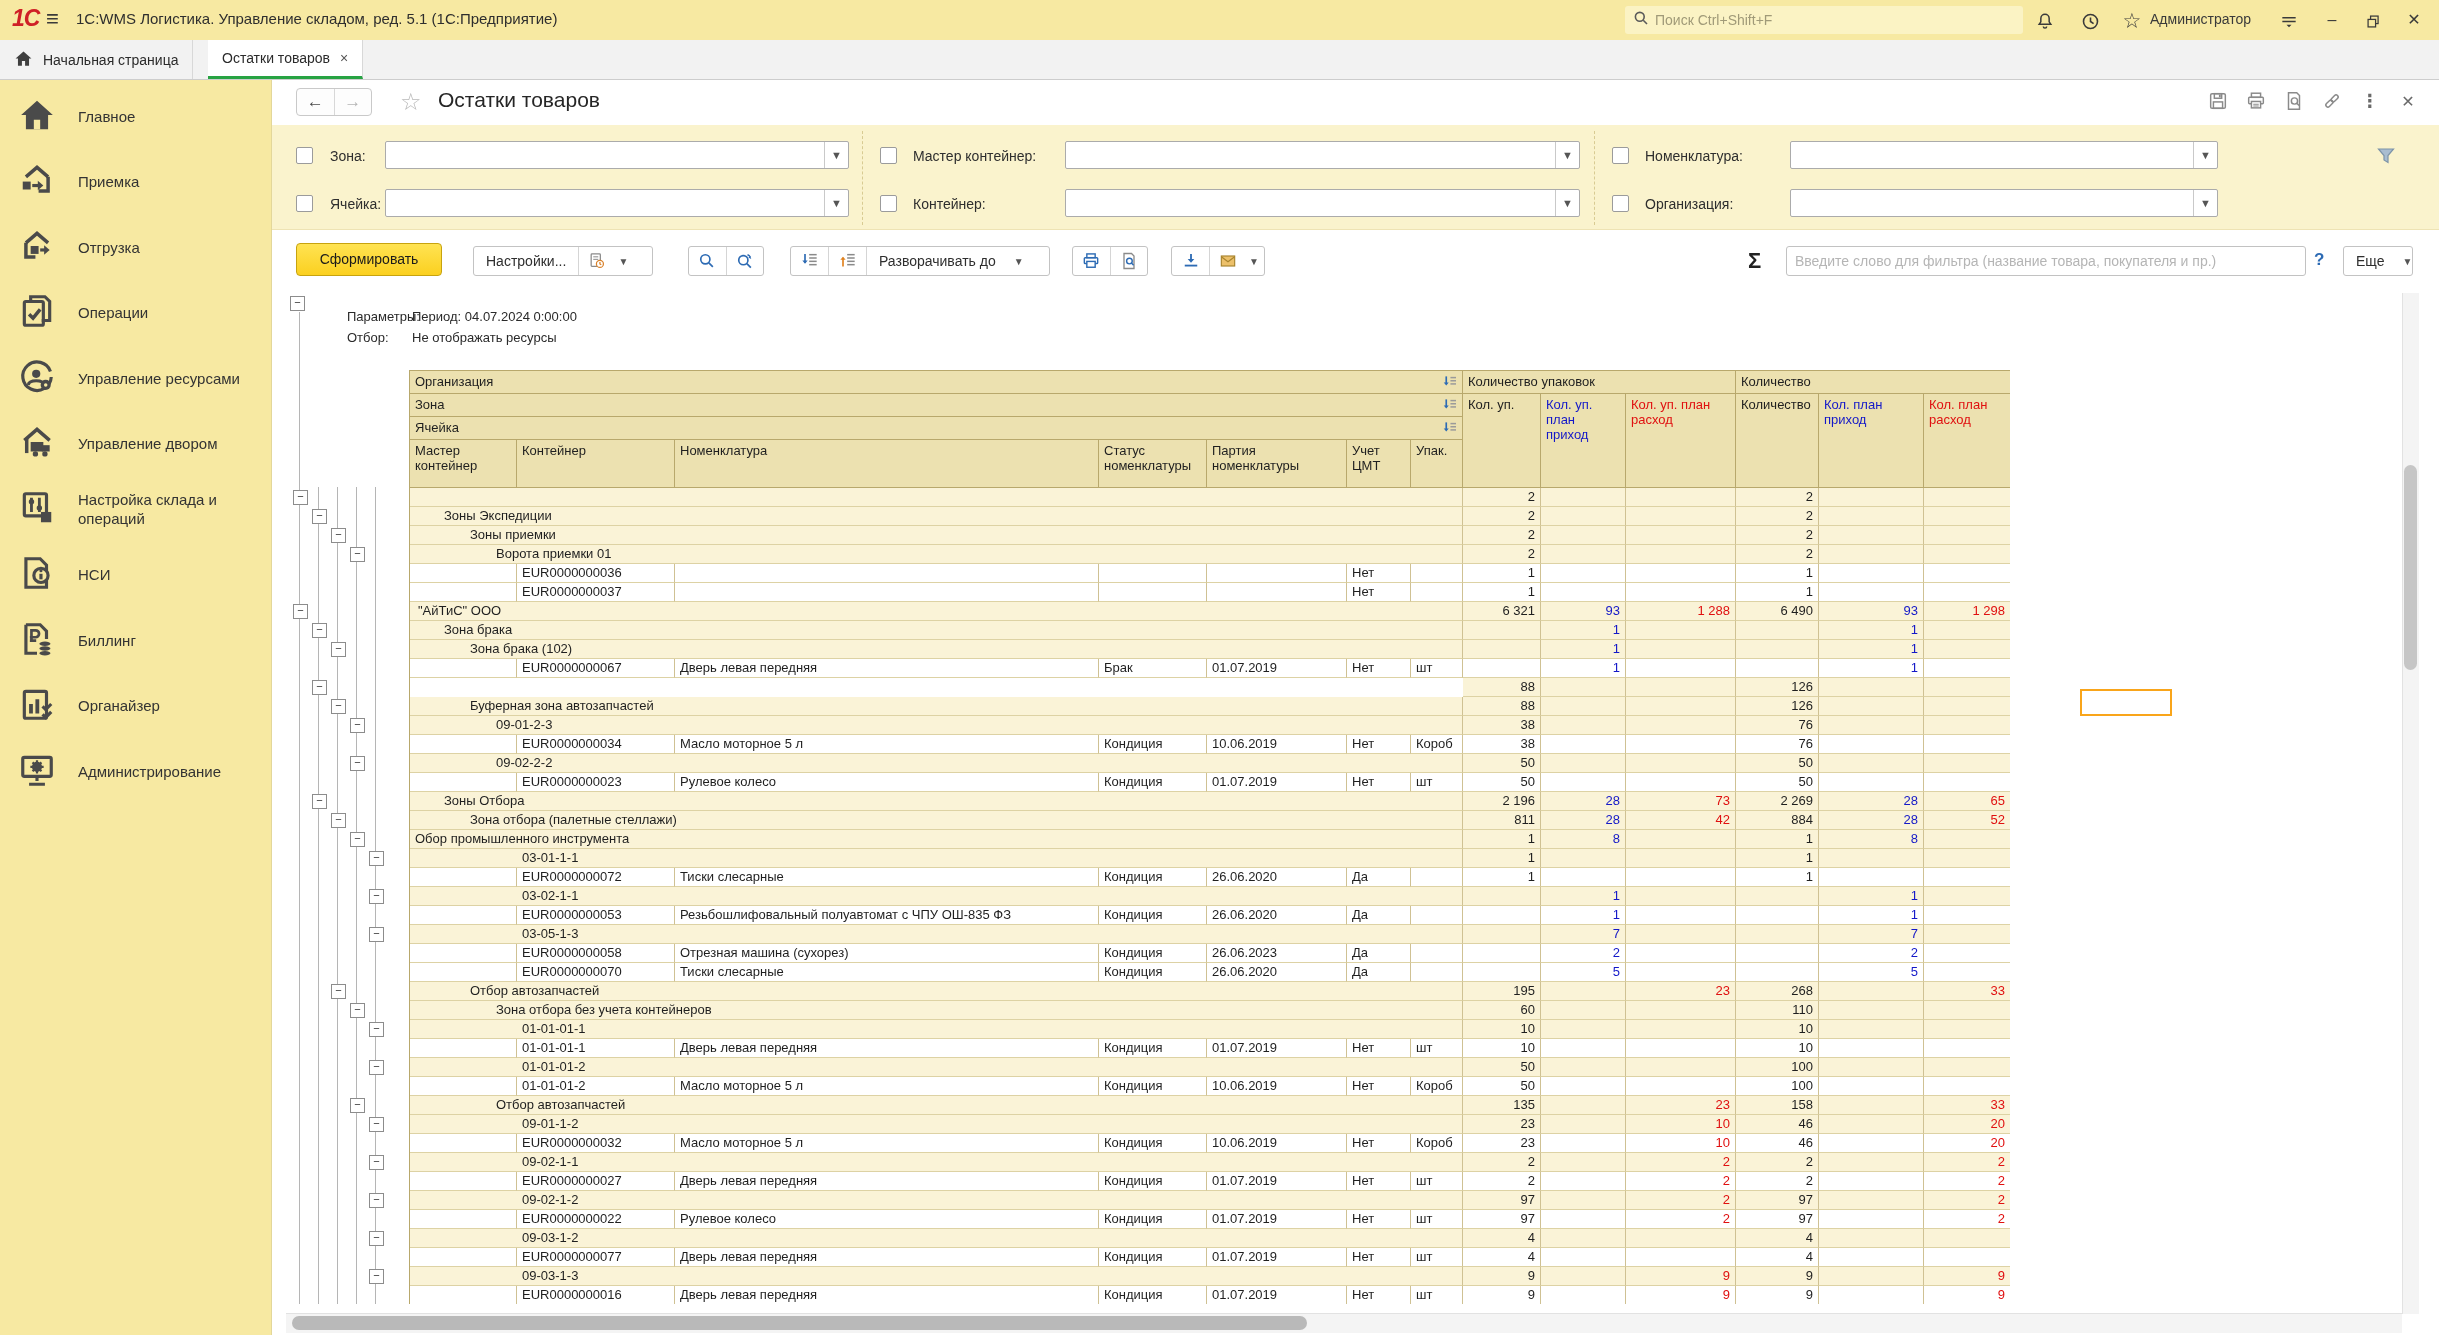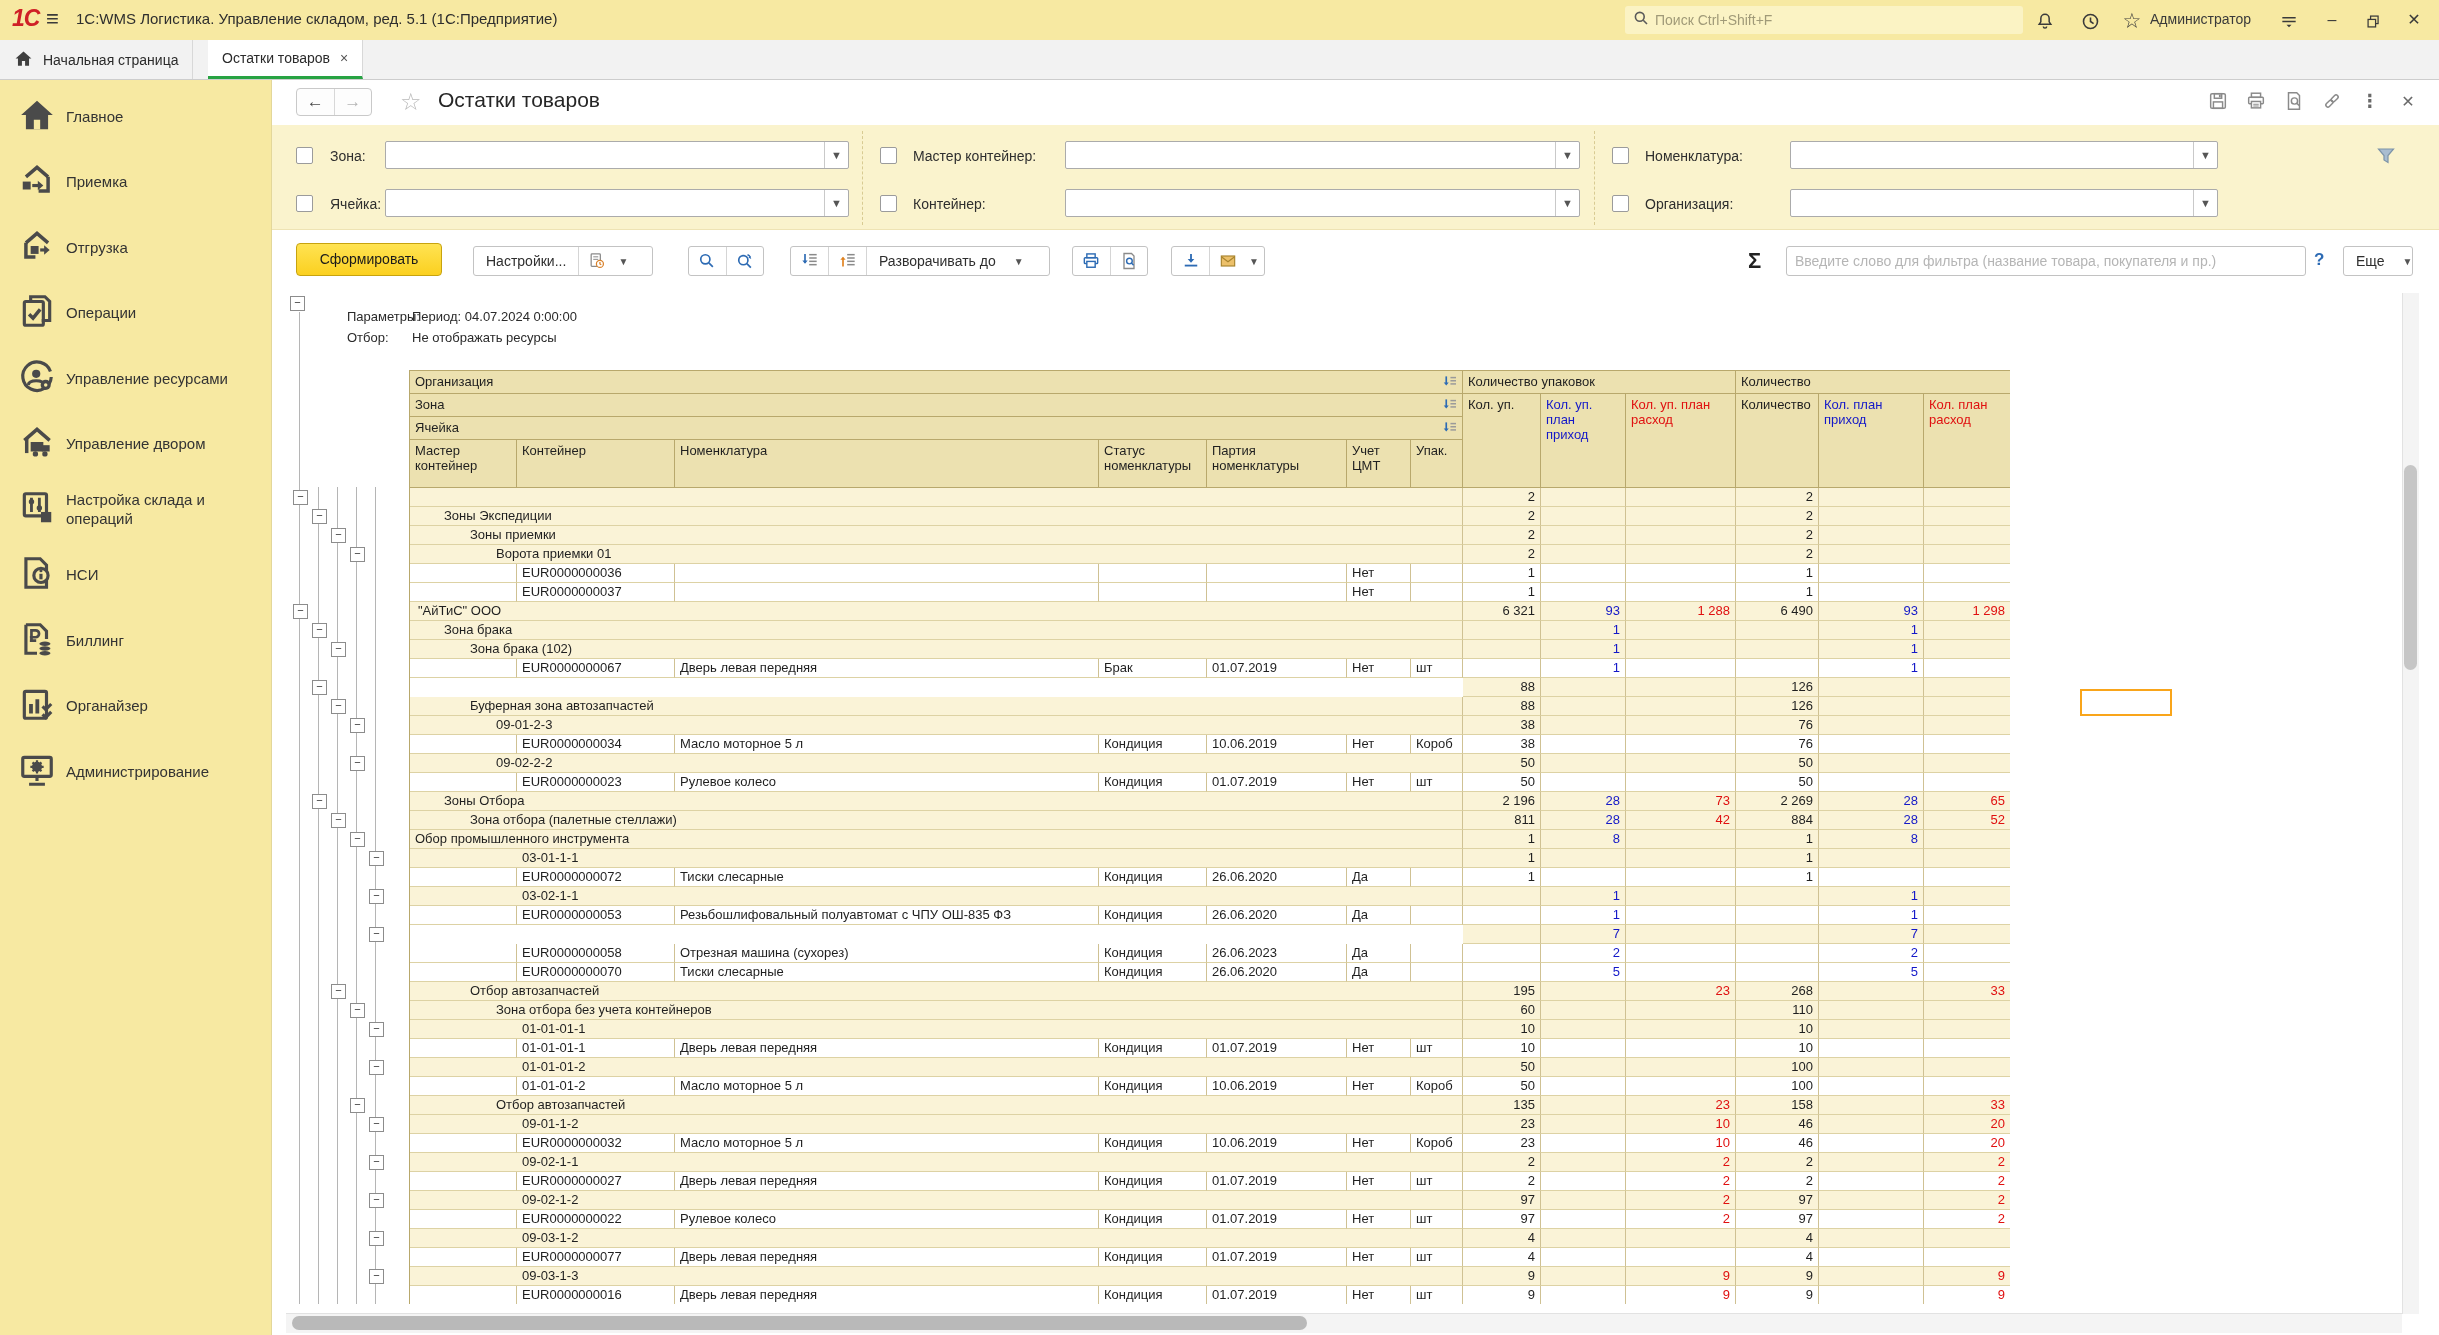--- a/index.html
+++ b/index.html
@@ -17,21 +17,21 @@
   .winbtn{top:7px;width:28px;height:26px;text-align:center;font-size:16px;color:#3a3a3a;cursor:pointer;line-height:26px;}
   
   .tabbar{left:0;top:40px;width:2439px;height:40px;background:#f2f2f2;border-bottom:1px solid #cdcdcd;}
   .tab{top:0;height:39px;display:flex;align-items:center;padding:0 14px;font-size:14px;color:#2b2b2b;border-right:1px solid #d8d8d8;cursor:pointer;}
   .tab.active{background:#fff;border-bottom:3px solid #27a343;}
   .tabx{margin-left:10px;color:#555;font-size:14px;cursor:pointer;}
   
   .sidebar{left:0;top:80px;width:272px;height:1255px;background:#f7e9a2;border-right:1px solid #e3d79a;}
   .side-item{position:absolute;left:0;width:272px;display:flex;align-items:center;cursor:pointer;}
   .side-ico{width:40px;height:40px;margin-left:18px;flex:0 0 40px;}
-  .side-lbl{margin-left:8px;font-size:15px;color:#333;line-height:19px;width:172px;}
+  .side-lbl{margin-left:20px;font-size:15px;color:#333;line-height:19px;width:172px;}
   
   .rheader{left:272px;top:80px;width:2167px;height:45px;background:#fff;}
   .navgrp{left:296px;top:88px;width:76px;height:28px;border:1px solid #c9c9c9;border-radius:4px;background:#fdfdfd;display:flex;}
   .navbtn{width:38px;text-align:center;line-height:26px;font-size:17px;color:#4a4a4a;cursor:pointer;}
   .navbtn.fwd{color:#b5b5b5;border-left:1px solid #d8d8d8;}
   .star2{left:400px;top:88px;font-size:24px;color:#b9b9b9;cursor:pointer;}
   .rtitle{left:438px;top:88px;font-size:21px;color:#262626;}
   .hico{top:88px;width:28px;height:26px;display:flex;align-items:center;justify-content:center;cursor:pointer;color:#6a6a6a;}
   
   .fpanel{left:272px;top:125px;width:2167px;height:105px;background:#faf3cd;border-bottom:1px solid #eee3b4;}
@@ -710,20 +710,21 @@
     <div class="cell" style="left: 689px; top: 535px; width: 108px; height: 19px;">Кондиция</div>
     <div class="cell" style="left: 797px; top: 535px; width: 140px; height: 19px;">26.06.2020</div>
     <div class="cell" style="left: 937px; top: 535px; width: 64px; height: 19px;">Да</div>
     <div class="cell" style="left: 1001px; top: 535px; width: 52px; height: 19px;"></div>
     <div class="cell num" style="left: 1053px; top: 535px; width: 78px; height: 19px;"></div>
     <div class="cell num b" style="left: 1131px; top: 535px; width: 85px; height: 19px;">1</div>
     <div class="cell num r" style="left: 1216px; top: 535px; width: 110px; height: 19px;"></div>
     <div class="cell num" style="left: 1326px; top: 535px; width: 83px; height: 19px;"></div>
     <div class="cell num b" style="left: 1409px; top: 535px; width: 105px; height: 19px;">1</div>
     <div class="cell num r" style="left: 1514px; top: 535px; width: 87px; height: 19px;"></div>
+    <div class="cell g" style="left: 0px; top: 554px; width: 1053px; height: 19px; padding-left: 112px;">03-05-1-3</div>
     <div class="cell g num" style="left: 1053px; top: 554px; width: 78px; height: 19px;"></div>
     <div class="cell g num b" style="left: 1131px; top: 554px; width: 85px; height: 19px;">7</div>
     <div class="cell g num r" style="left: 1216px; top: 554px; width: 110px; height: 19px;"></div>
     <div class="cell g num" style="left: 1326px; top: 554px; width: 83px; height: 19px;"></div>
     <div class="cell g num b" style="left: 1409px; top: 554px; width: 105px; height: 19px;">7</div>
     <div class="cell g num r" style="left: 1514px; top: 554px; width: 87px; height: 19px;"></div>
     <div class="cell" style="left: 0px; top: 573px; width: 107px; height: 19px;"></div>
     <div class="cell" style="left: 107px; top: 573px; width: 158px; height: 19px;">EUR0000000058</div>
     <div class="cell" style="left: 265px; top: 573px; width: 424px; height: 19px;">Отрезная машина (сухорез)</div>
     <div class="cell" style="left: 689px; top: 573px; width: 108px; height: 19px;">Кондиция</div>

